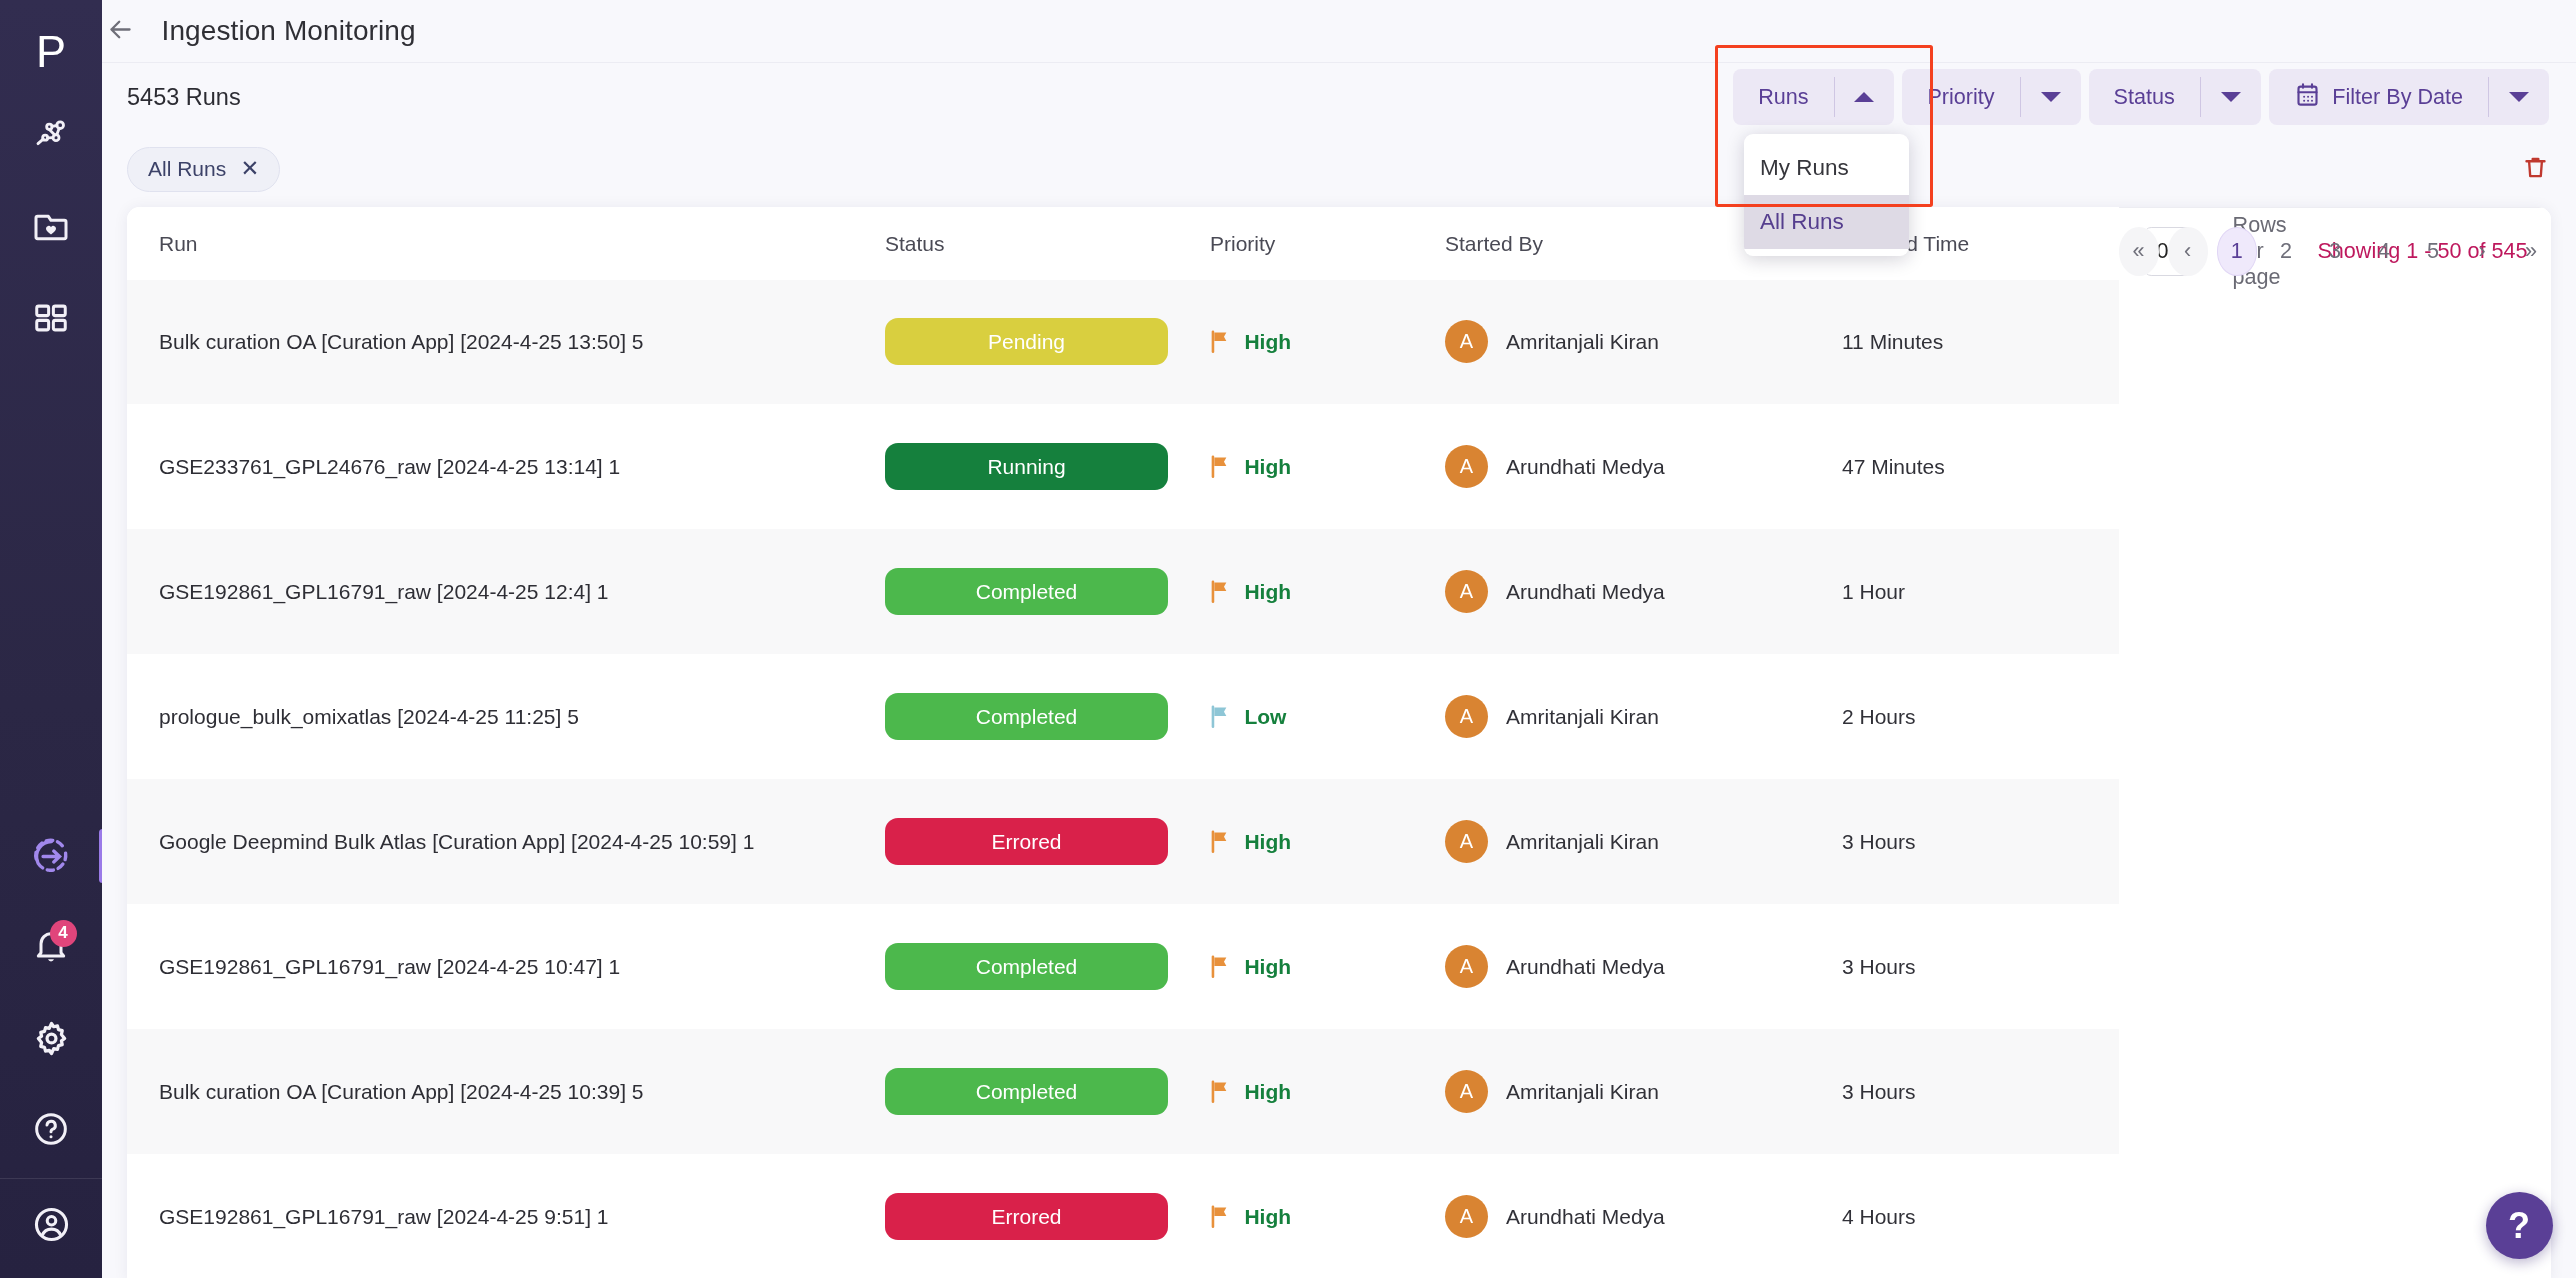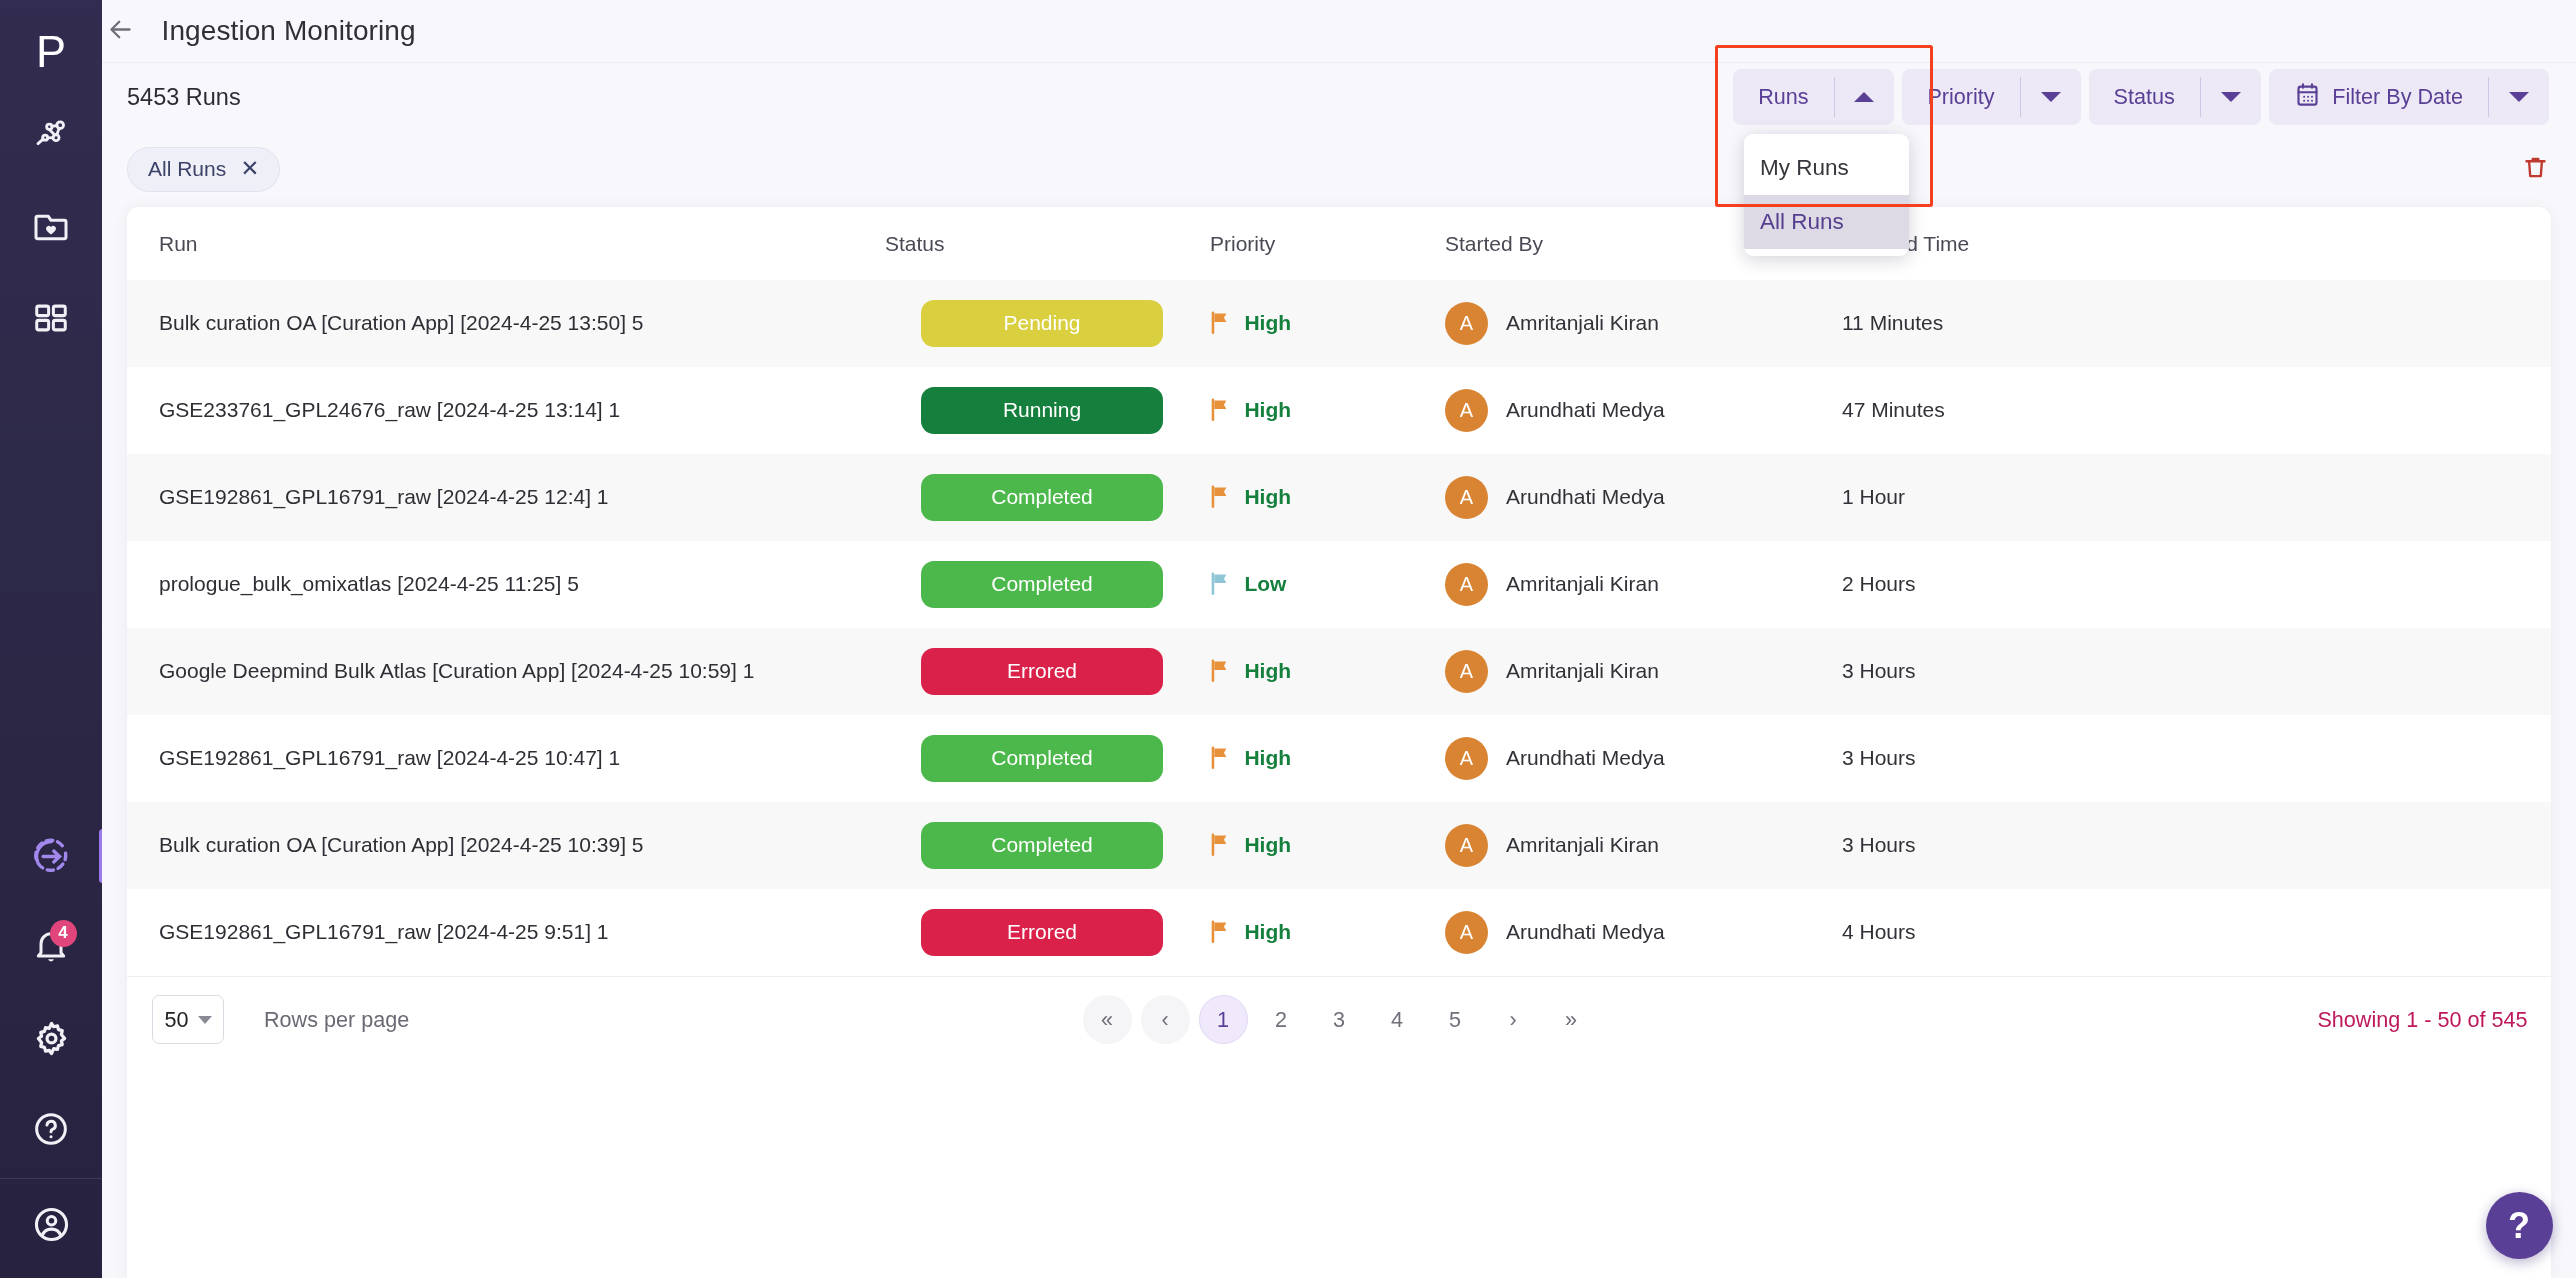--- a/index.html
+++ b/index.html
@@ -104,42 +104,42 @@
     background:#eff0f7; border:0.9px solid #e0e2ef; border-radius: 27px;
     height: 45px; padding: 0 20px; color:#3c4268; font-size: 21px;
   }
   .chip .x { font-size: 22.5px; color:#3c4268; line-height:1; cursor:pointer; }
   .trash { color:#c0392f; cursor:pointer; display:flex; align-items:center;}
 
   
   .card {
     margin: 0 25px; background:#fff; border-radius: 12.6px 12.6px 0 0;
     box-shadow: 0 1.8px 14.4px rgba(35,30,70,.07);
-    flex: 1 1 auto; display:flex; flex-direction:column; overflow:hidden;
+    flex: 1 1 auto; display:flex; flex-direction:row; overflow:hidden;
     min-height: 0;
   }
   table { width:100%; border-collapse: collapse; table-layout: fixed; }
   thead th {
     text-align:left; font-size: 21px; color:#4a4a55; font-weight:400;
     padding: 25px 0 23.5px 0; background:#fff;
   }
   th.c-run { padding-left: 32px; width: 758px; }
   th.c-status { width: 325px; }
   th.c-prio { width: 235px; }
   th.c-by { width: 397px; }
   th.c-time { width: auto; }
   tbody tr { height: 87px; }
   tbody tr:nth-child(odd) { background:#f8f8f9; }
   tbody tr:nth-child(even) { background:#ffffff; }
   tbody td { font-size: 21px; color:#313138; vertical-align: middle; }
   td.c-run { padding-left: 32px; color:#2e2e35; }
   .sbadge {
     display:inline-flex; align-items:center; justify-content:center;
-    width: 242px; height: 47px; border-radius: 13px;
-    color:#fff; font-size: 21px; margin-left: 36px;
+    width: 283px; height: 47px; border-radius: 13px;
+    color:#fff; font-size: 21px;
   }
   .prio { display:flex; align-items:center; gap: 14.4px; font-weight: 700; font-size:21px; color:#15803d;}
   .flag { width: 20px; height: 23.5px; display:block;}
   .by { display:flex; align-items:center; gap: 18px; }
   .avatar {
     width: 43px; height: 43px; border-radius: 50%;
     background:#d98432; color:#fff; font-size: 20px;
     display:flex; align-items:center; justify-content:center; flex:0 0 43px;
   }
 

